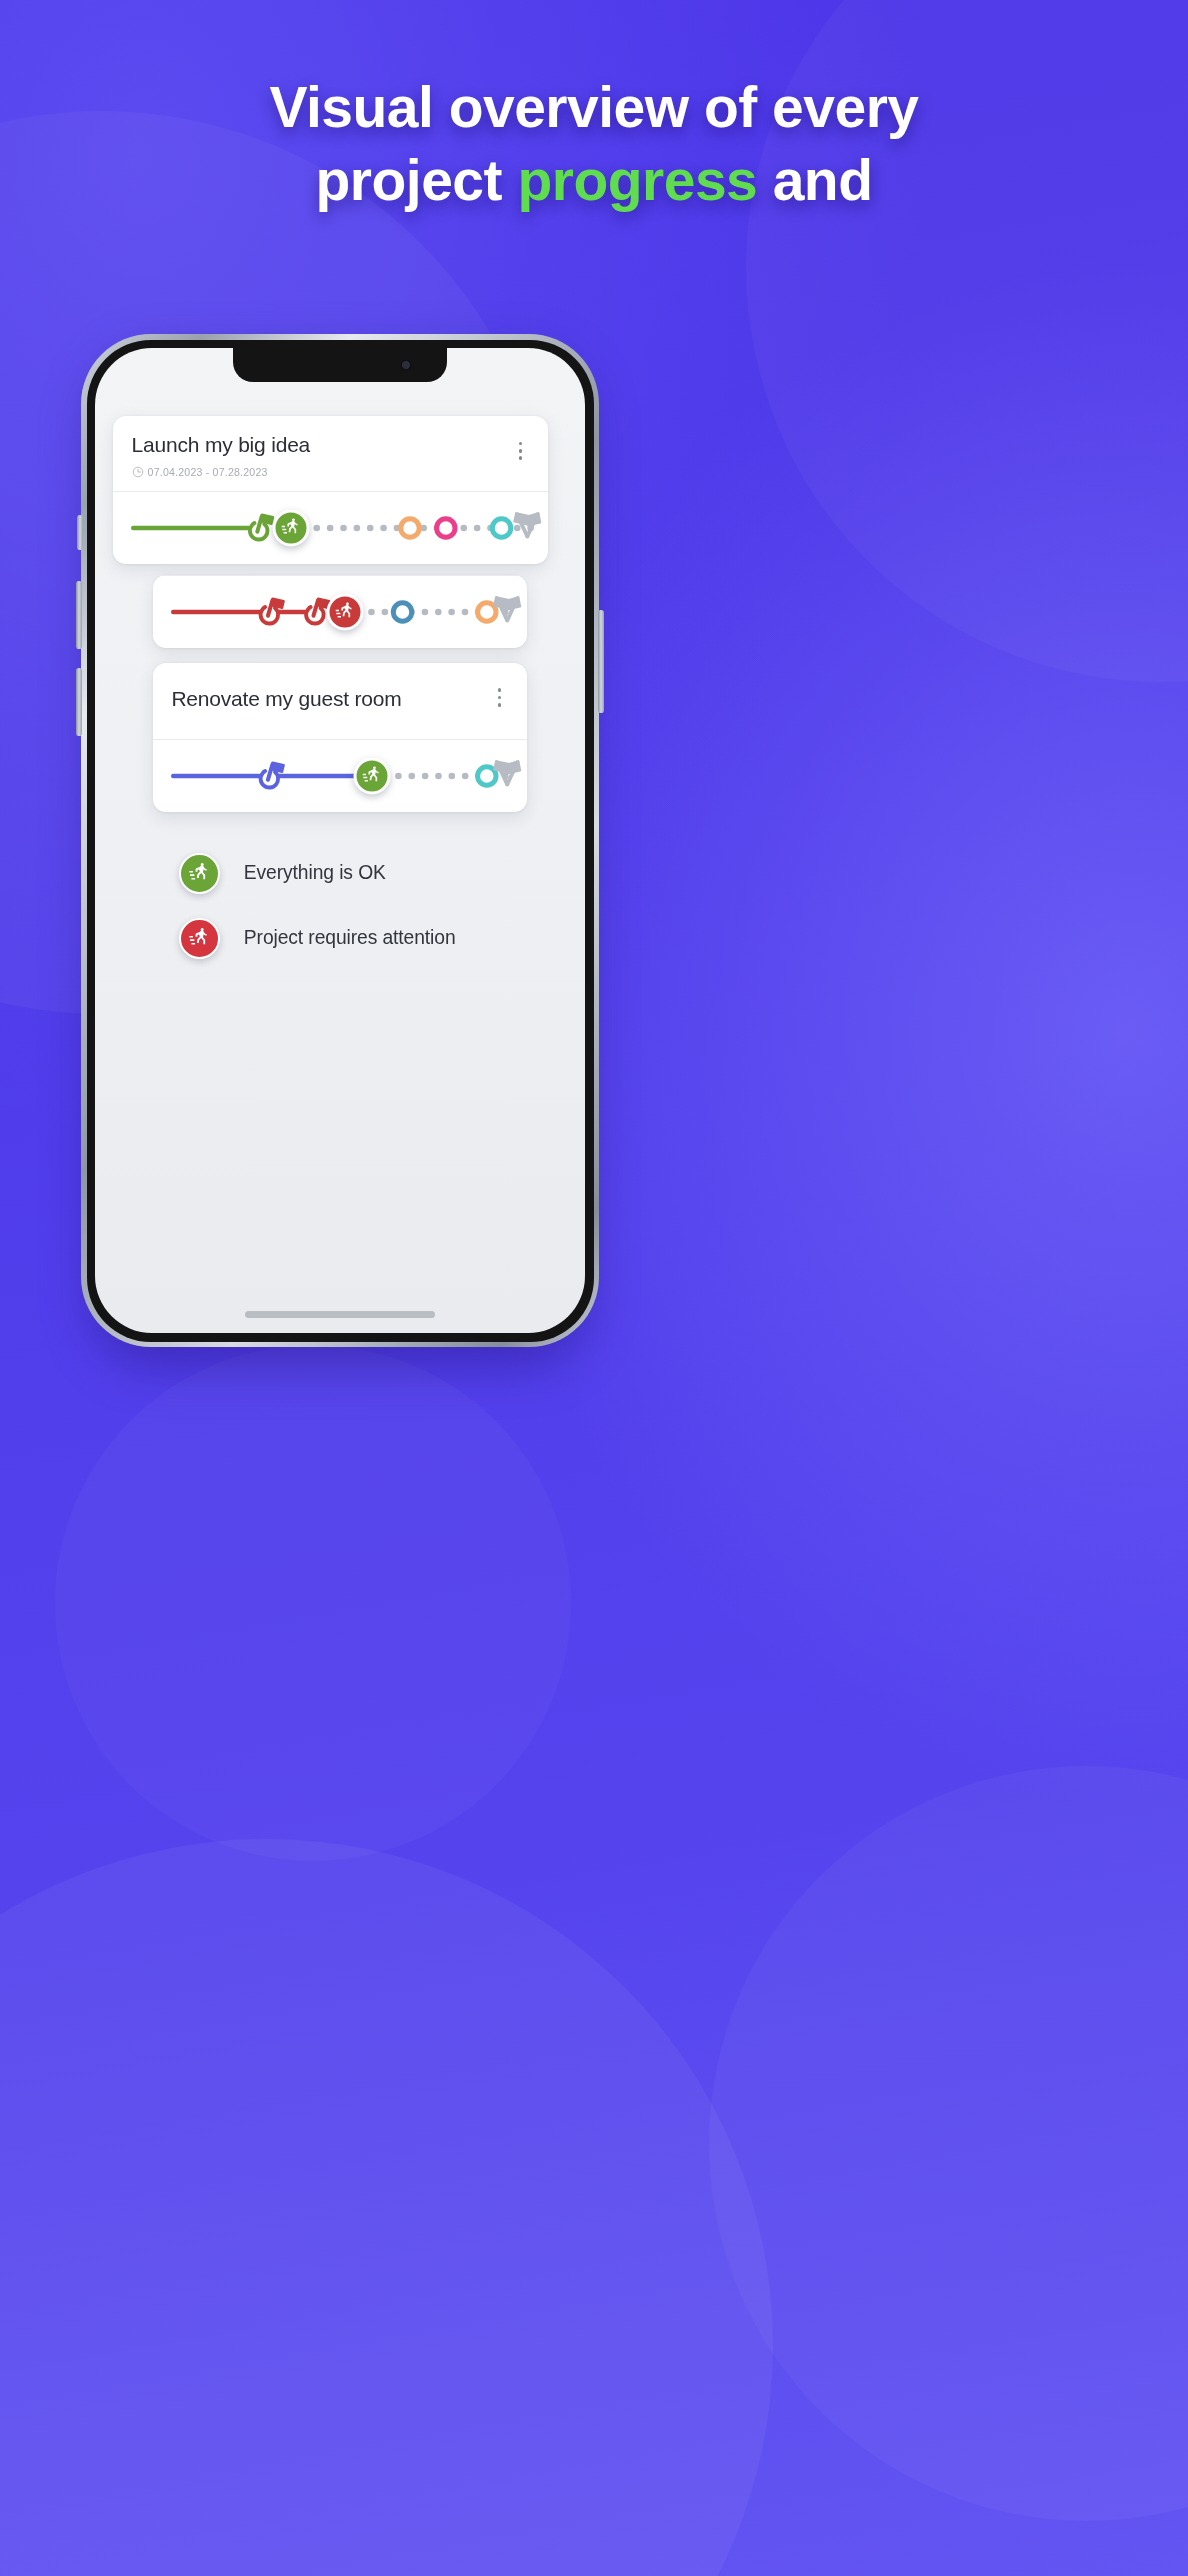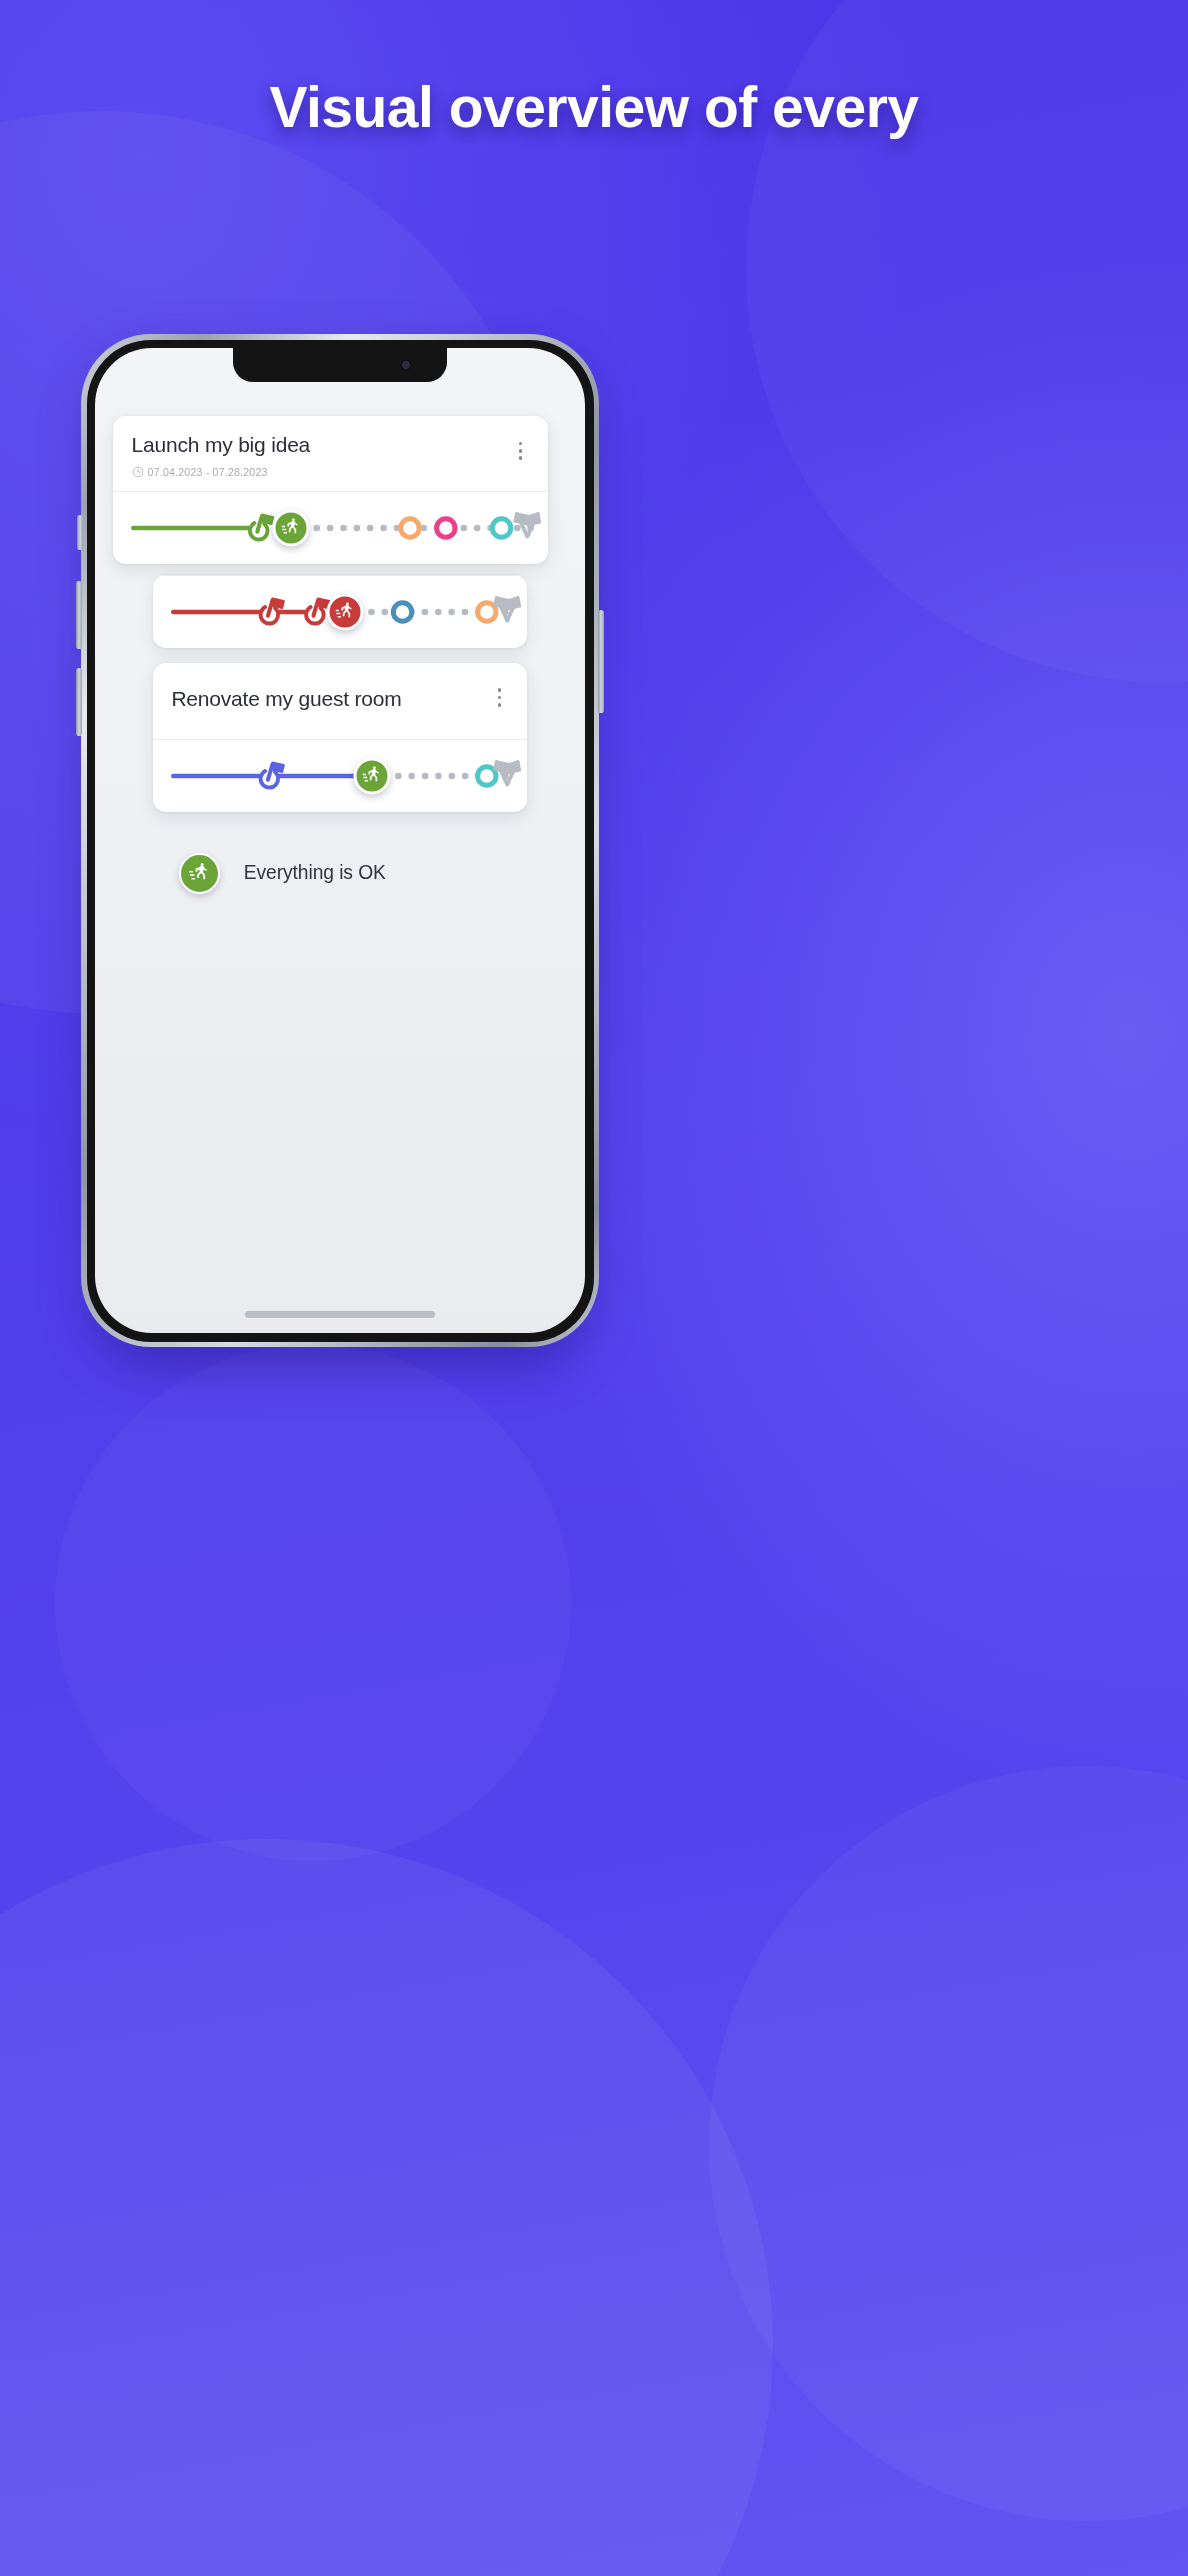--- a/index.html
+++ b/index.html
@@ -152,20 +152,21 @@
 <div id="bg">
   <span class="blob b1"></span>
   <span class="blob b2"></span>
   <span class="blob b3"></span>
   <span class="blob b4"></span>
   <span class="blob b5"></span>
 </div>
 
 <div id="headline">
   <span class="ln">Visual overview of every</span>
+  <span class="ln"><span>project </span><span class="accent">progress</span><span> and</span></span>
 </div>
 
 <div id="phone">
   <div class="phone-shadow"></div>
   <div class="phone-frame">
     <span class="sbtn sb-mute"></span>
     <span class="sbtn sb-up"></span>
     <span class="sbtn sb-down"></span>
     <span class="sbtn sb-power"></span>
     <div class="phone-body">
@@ -331,20 +332,28 @@
             </div>
             <div class="legend">
               <div class="legend-row">
                 <div class="legend-badge" style="background: rgb(107, 164, 55);">
                   <svg viewBox="0 0 24 24" width="23" height="23">
                     <path d="M14.8 4.2a1.6 1.6 0 1 0 0-3.2 1.6 1.6 0 0 0 0 3.2zM12.2 5.1 8.7 6.6c-.5.2-.8.7-.8 1.2v2.5h1.9V8.4l1.7-.7.9 2.1-2.6 2.9-.5 4.1h2l.4-3.3 2.1-2.1 2.2 2.6v4h1.9v-4.7l-2.3-2.7.7-3.1c.8.9 1.9 1.5 3.1 1.6V7.2c-1 0-1.9-.5-2.4-1.3l-.9-1.4c-.4-.6-1-.9-1.6-.9-.3 0-.5 0-.8.1zM6.6 12.9H2.1v1.7h4.5zM5.1 9.3H1.4V11h3.7zM7.4 16.6H3.6v1.7h3.8z" fill="#ffffff"></path>
                   </svg>
                 </div>
                 <span class="legend-label">Everything is OK</span>
               </div>
+              <div class="legend-row">
+                <div class="legend-badge" style="background: rgb(212, 53, 63);">
+                  <svg viewBox="0 0 24 24" width="23" height="23">
+                    <path d="M14.8 4.2a1.6 1.6 0 1 0 0-3.2 1.6 1.6 0 0 0 0 3.2zM12.2 5.1 8.7 6.6c-.5.2-.8.7-.8 1.2v2.5h1.9V8.4l1.7-.7.9 2.1-2.6 2.9-.5 4.1h2l.4-3.3 2.1-2.1 2.2 2.6v4h1.9v-4.7l-2.3-2.7.7-3.1c.8.9 1.9 1.5 3.1 1.6V7.2c-1 0-1.9-.5-2.4-1.3l-.9-1.4c-.4-.6-1-.9-1.6-.9-.3 0-.5 0-.8.1zM6.6 12.9H2.1v1.7h4.5zM5.1 9.3H1.4V11h3.7zM7.4 16.6H3.6v1.7h3.8z" fill="#ffffff"></path>
+                  </svg>
+                </div>
+                <span class="legend-label">Project requires attention</span>
+              </div>
             </div>
           </div>
         <span class="home-ind"></span>
       </div>
     </div>
   </div>
 </div>
 
 
 </body></html>

